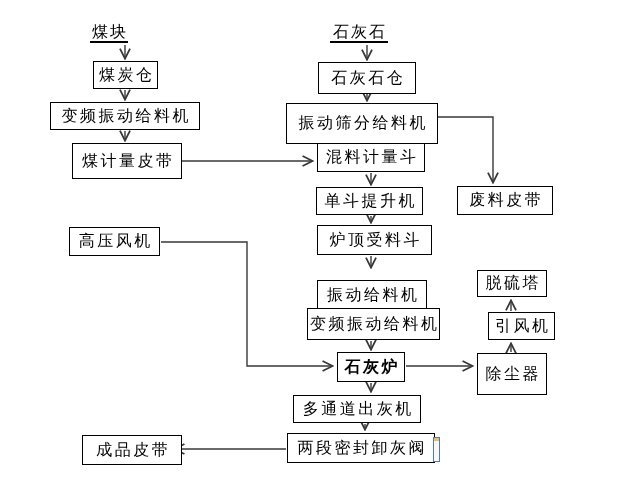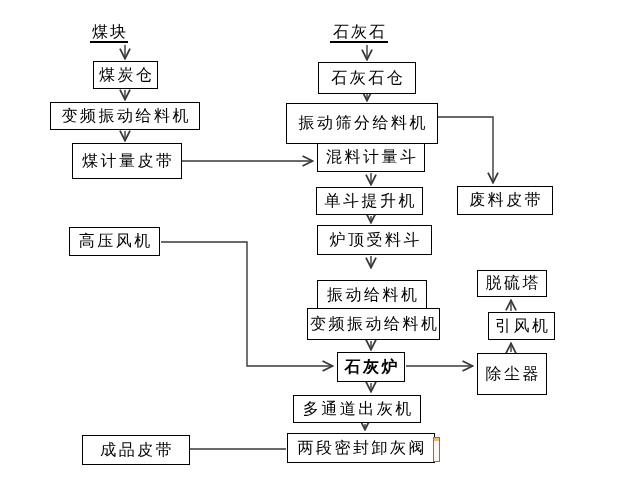--- a/index.html
+++ b/index.html
@@ -112,21 +112,21 @@
   <div class="node" style="left:317px;top:270px;width:110px;height:30px;margin-top:10px;">振动给料机</div>
 
   <div class="node" style="left:307px;top:308px;width:133px;height:32px;">变频振动给料机</div>
 
   <div class="node" style="left:337px;top:352px;width:68px;height:30px;font-weight:bold;">石灰炉</div>
 
   <div class="node" style="left:293px;top:395px;width:128px;height:28px;">多通道出灰机</div>
 
   <div class="node" style="left:287px;top:433px;width:148px;height:30px;">两段密封卸灰阀</div>
 
-  <div class="node" style="left:82px;top:435px;width:108px;height:30px;">成品皮带</div>
+  <div class="node" style="left:82px;top:435px;width:100px;height:30px;">成品皮带</div>
 
   <div class="node" style="left:457px;top:186px;width:96px;height:29px;">废料皮带</div>
 
   <div class="node" style="left:477px;top:270px;width:70px;height:27px;">脱硫塔</div>
 
   <div class="node" style="left:488px;top:312px;width:67px;height:28px;">引风机</div>
 
   <div class="node" style="left:477px;top:353px;width:70px;height:42px;">除尘器</div>
 
   <div class="cursor-artifact"></div>

